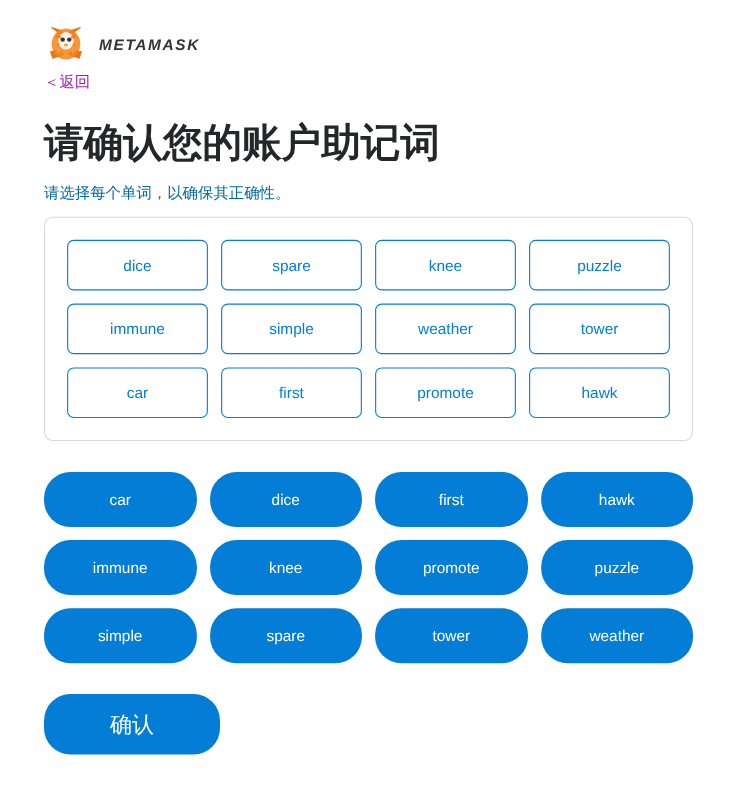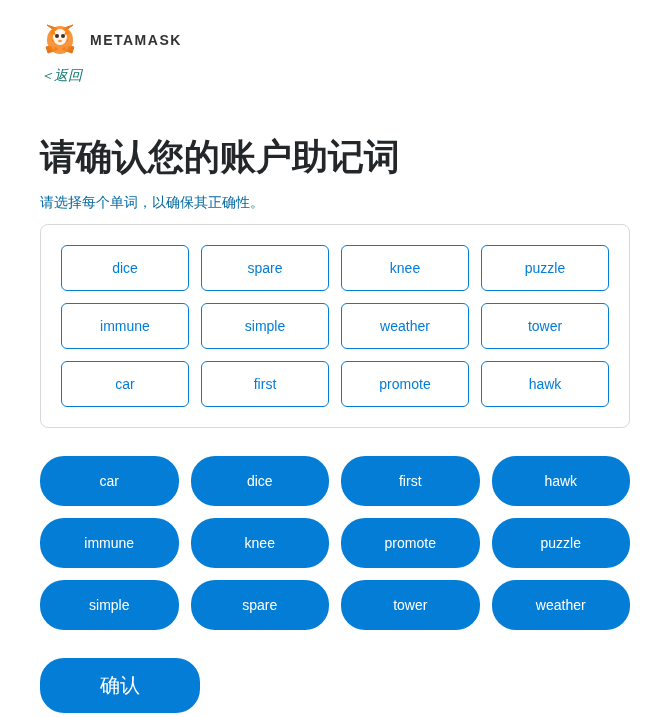--- a/index.html
+++ b/index.html
@@ -21,38 +21,37 @@
     .logo-icon {
       width: 40px;
       height: 40px;
     }
 
     .brand-name {
       font-size: 14px;
       font-weight: 700;
       letter-spacing: 1.5px;
       color: #333;
+      font-style: italic;
     }
 
     .back-link {
-      color: #0f766e;
+      color: #a21caf;
       font-size: 14px;
       cursor: pointer;
-      margin-bottom: 6px;
+      margin-bottom: 24px;
       display: inline-block;
-      font-style: italic;
     }
 
     .page-title {
       font-size: 36px;
       font-weight: 700;
       color: #24272a;
       margin-bottom: 16px;
       line-height: 1.2;
-      margin-top: 44px;
     }
 
     .subtitle {
       font-size: 14px;
       color: #0369a1;
       margin-bottom: 12px;
     }
 
     .word-grid-container {
       border: 1px solid #d6d9dc;

